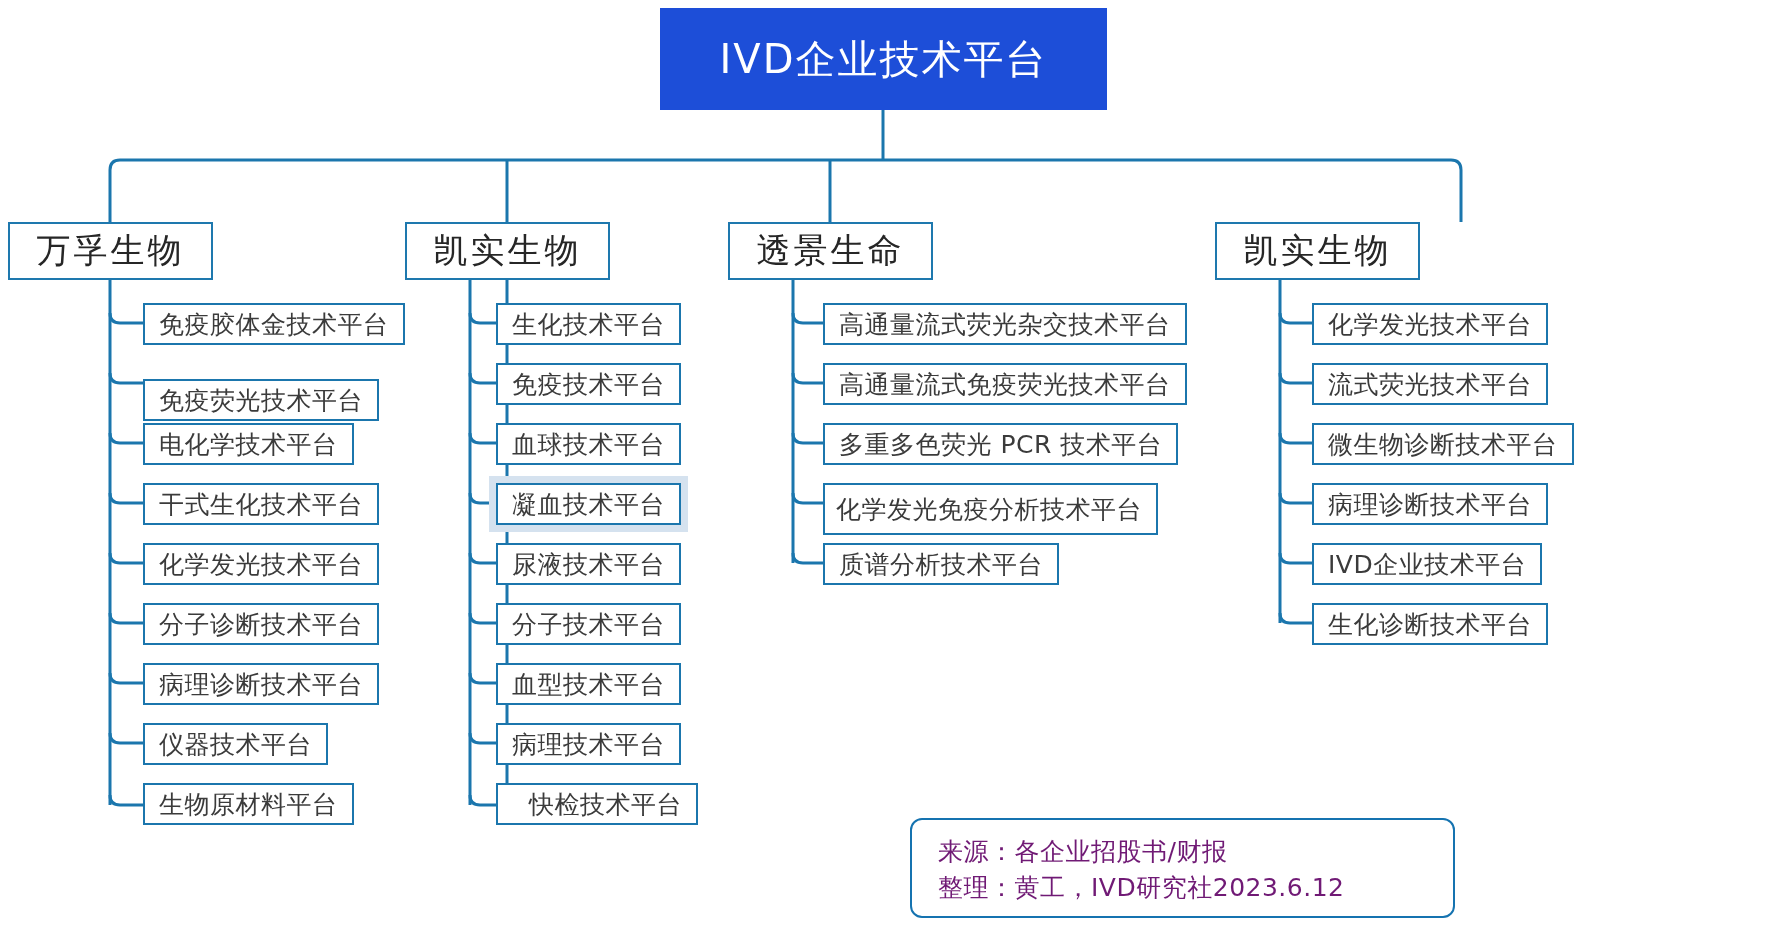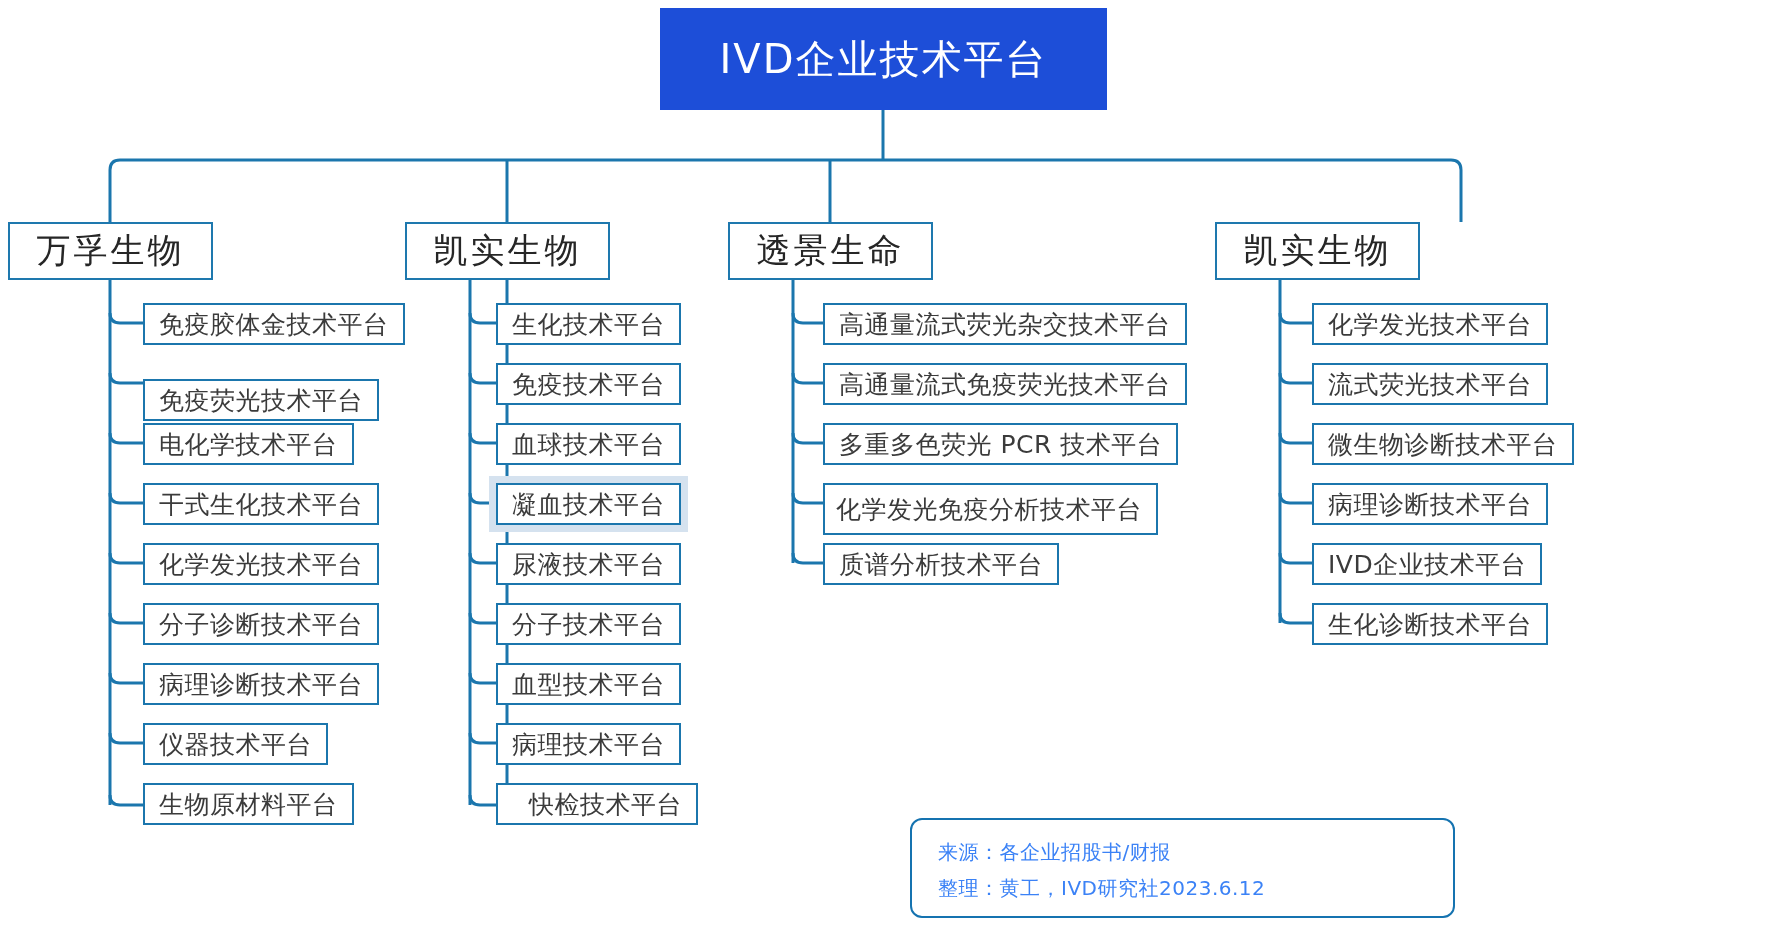--- a/index.html
+++ b/index.html
@@ -49,22 +49,22 @@
     box-shadow:0 0 0 7px #D5E2EF;
     border-color:#1B76AD;
   }
 
   
   .note{
     position:absolute;
     box-sizing:border-box;
     border:2px solid #1573B0;
     border-radius:12px;
-    color:#3b82f6;
-    font-size:20px;
+    color:#701a75;
+    font-size:25px;
     line-height:36px;
     padding:14px 0 0 26px;
     background:#ffffff;
     letter-spacing:0.5px;
   }
   .note div{white-space:nowrap;}
 </style>
 </head>
 <body>
 

